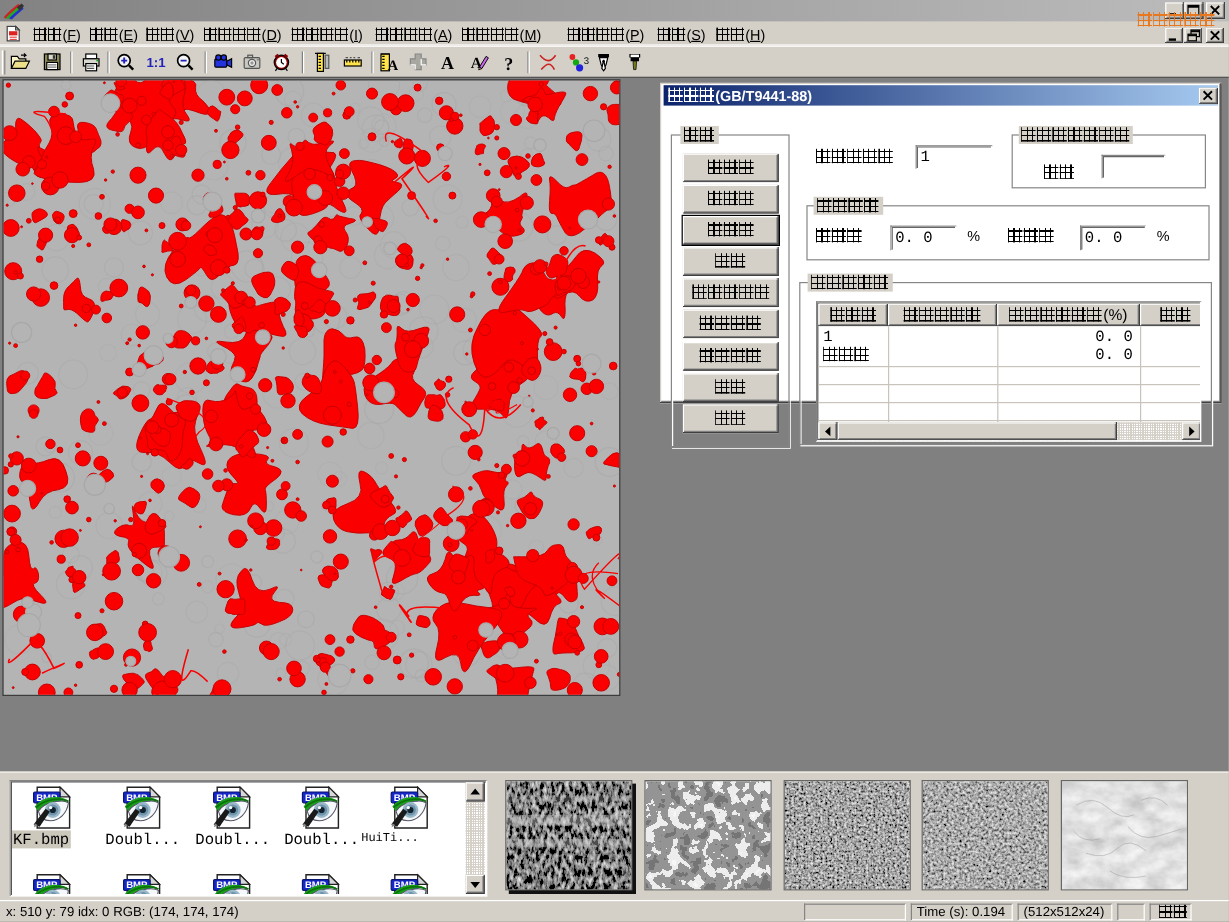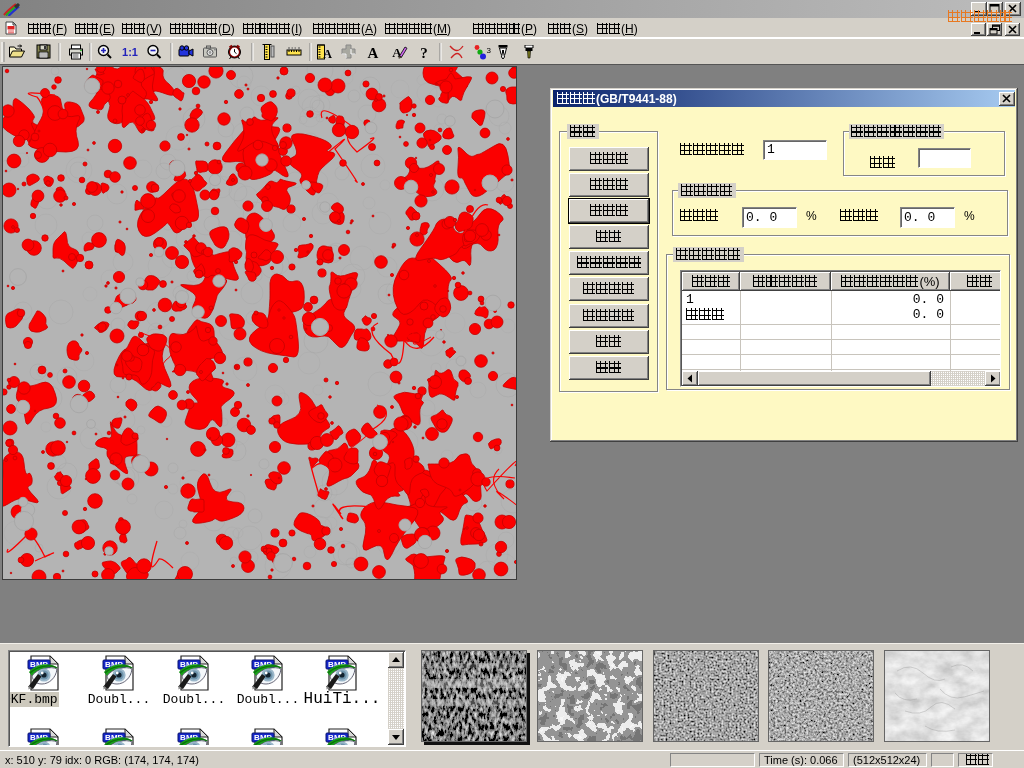--- a/index.html
+++ b/index.html
@@ -1165,21 +1165,21 @@
           <circle cx="212" cy="113" r="5.7" stroke="#a8a8a8" stroke-width="1"></circle>
           <circle cx="20" cy="340" r="6.7" stroke="#a8a8a8" stroke-width="1"></circle>
           <circle cx="216" cy="214" r="6.1" stroke="#a8a8a8" stroke-width="1"></circle>
           <circle cx="280" cy="496" r="9.4" stroke="#a8a8a8" stroke-width="1"></circle>
           <circle cx="195" cy="245" r="6.2" stroke="#a8a8a8" stroke-width="1"></circle>
           <circle cx="490" cy="236" r="7.9" stroke="#a8a8a8" stroke-width="1"></circle>
           <circle cx="447" cy="54" r="5.2" stroke="#a8a8a8" stroke-width="1"></circle>
           <circle cx="21" cy="454" r="9.6" stroke="#a8a8a8" stroke-width="1"></circle>
         </g>
       </svg></div>
-    <div class="abs" style="left:550px;top:23px;width:468px;height:354px;background:#fef9c3;box-shadow:inset -1px -1px 0 #404040,inset 1px 1px 0 #d4d0c8,inset -2px -2px 0 #808080,inset 2px 2px 0 #fff">
+    <div class="abs" style="left:550px;top:4px;width:468px;height:267px;background:#ffffff;box-shadow:inset -1px -1px 0 #404040,inset 1px 1px 0 #d4d0c8,inset -2px -2px 0 #808080,inset 2px 2px 0 #fff">
       <div class="abs" style="left:3px;top:2px;width:462px;height:17px;background:linear-gradient(90deg,#0c246c,#a6caf0)">
         <div class="abs" style="left:4px;top:2px;font-size:12px;font-weight:bold;color:#fff;white-space:nowrap"><i class="z s12"></i><i class="z s12"></i><i class="z s12"></i>(GB/T9441-88)</div>
         <div class="wbtn" style="left:446px;top:2px;width:16px;height:14px">
           <svg width="14" height="12">
             <path d="M3 2 L10 9 M10 2 L3 9" stroke="#000" stroke-width="1.6"></path>
           </svg>
         </div>
       </div>
       <div class="group" style="left:9px;top:43px;width:99px;height:261px"></div>
       <div class="abs" style="left:17px;top:36px;background:#d4d0c8;padding:0 3px;font-size:13px"><i class="z s13"></i><i class="z s13"></i></div>
@@ -1267,21 +1267,21 @@
           <use href="#bmpic" x="17" y="76" width="34" height="36"></use>
           <use href="#bmpic" x="92" y="76" width="34" height="36"></use>
           <use href="#bmpic" x="167" y="76" width="34" height="36"></use>
           <use href="#bmpic" x="241" y="76" width="34" height="36"></use>
           <use href="#bmpic" x="315" y="76" width="34" height="36"></use>
         </svg>
         <div style="position:absolute;top:40px;left:-8px;width:84px;font-family:'Liberation Mono',monospace;font-size:13px;color:#000;line-height:15px"><span style="background:#ccc8bc;padding:0 1px">DKF.bmp</span></div>
         <div style="position:absolute;top:40px;left:67px;width:84px;text-align:center;font-family:'Liberation Mono',monospace;font-size:13px;color:#000;line-height:15px"><span style="padding:0 1px">Doubl...</span></div>
         <div style="position:absolute;top:40px;left:142px;width:84px;text-align:center;font-family:'Liberation Mono',monospace;font-size:13px;color:#000;line-height:15px"><span style="padding:0 1px">Doubl...</span></div>
         <div style="position:absolute;top:40px;left:216px;width:84px;text-align:center;font-family:'Liberation Mono',monospace;font-size:13px;color:#000;line-height:15px"><span style="padding:0 1px">Doubl...</span></div>
-        <div style="position:absolute;top:40px;left:290px;width:84px;text-align:center;font-family:'Liberation Mono',monospace;font-size:16px;color:#000;line-height:15px"><span style="padding:0 1px">HuiTi...</span></div>
+        <div style="position:absolute;top:40px;left:290px;width:84px;font-family:'Liberation Mono',monospace;font-size:10px;color:#000;line-height:15px"><span style="padding:0 1px">HuiTi...</span></div>
       </div>
       <div class="abs" style="left:379px;top:1px;width:16px;height:93px;background-color:#fff;background-image:repeating-linear-gradient(0deg,rgba(212,208,200,.9) 0 1px,transparent 1px 2px),repeating-linear-gradient(90deg,#d4d0c8 0 1px,transparent 1px 2px)">
         <div class="raised abs" style="left:0;top:0;width:16px;height:16px"><svg width="16" height="16">
             <path d="M8 5 L4 10 H12z" fill="#000"></path>
           </svg></div>
         <div class="raised abs" style="left:0;bottom:0;width:16px;height:16px"><svg width="16" height="16">
             <path d="M8 11 L4 6 H12z" fill="#000"></path>
           </svg></div>
       </div>
     </div>
@@ -1337,16 +1337,16 @@
         <path d="M55 38 q10 12 24 8 t20 -6"></path>
         <path d="M20 60 q16 6 26 -4 t24 2"></path>
         <path d="M40 75 q12 8 30 4"></path>
         <path d="M66 16 q12 -6 22 4"></path>
         <path d="M10 42 q8 10 22 6"></path>
       </g>
     </svg></div>
 <div class="abs" style="left:0;top:750px;width:1024px;height:18px;background:#d4d0c8;border-top:1px solid #fff">
     <div class="abs" style="left:5px;top:3px;font-size:11px;color:#000">x: 510 y: 79 idx: 0 RGB: (174, 174, 174)</div>
     <div class="sbox" style="left:670px;top:2px;width:85px"></div>
-    <div class="sbox" style="left:759px;top:2px;width:85px">Time (s): 0.066</div>
+    <div class="sbox" style="left:759px;top:2px;width:85px">Time (s): 0.194</div>
     <div class="sbox" style="left:848px;top:2px;width:79px">(512x512x24)</div>
     <div class="sbox" style="left:931px;top:2px;width:23px"></div>
     <div class="sbox" style="left:958px;top:2px;width:35px;text-align:center"><i class="z s11"></i><i class="z s11"></i></div>
   </div>
 </body></html>

